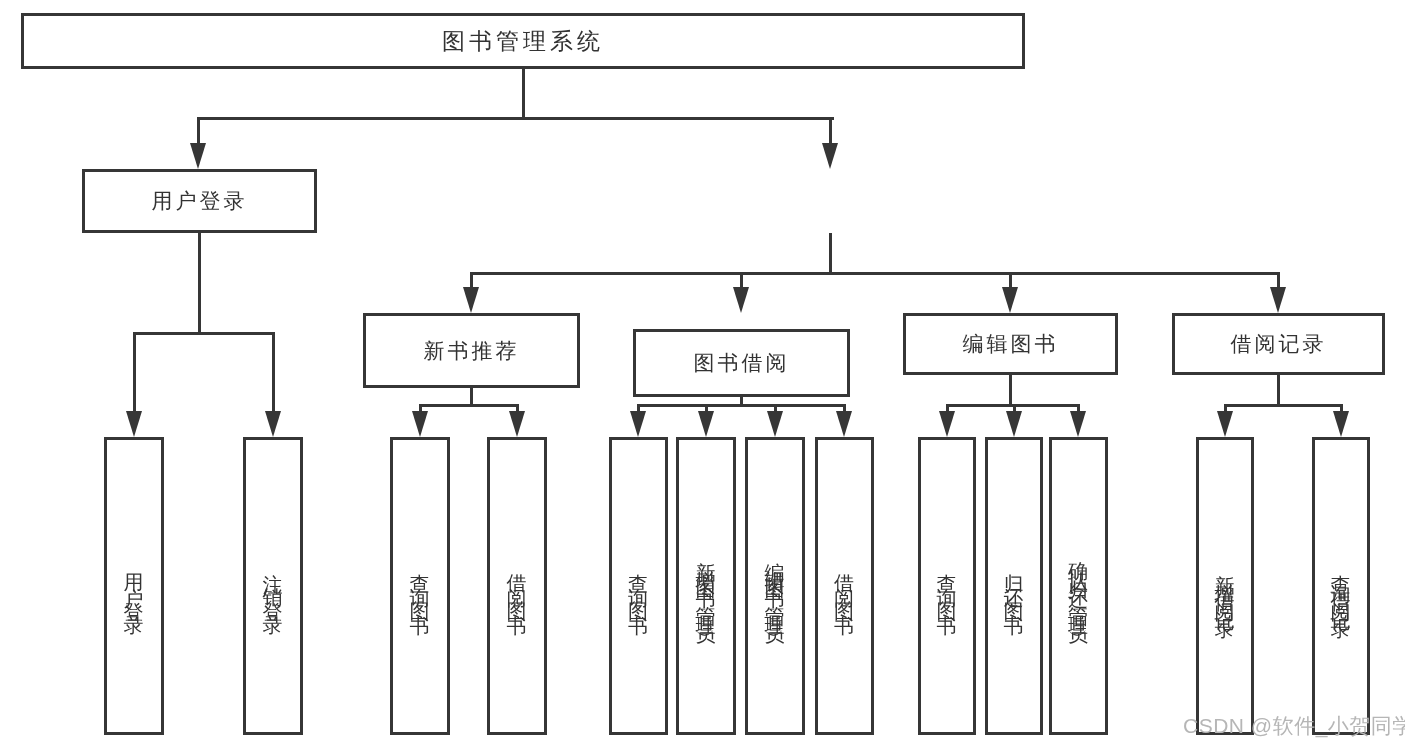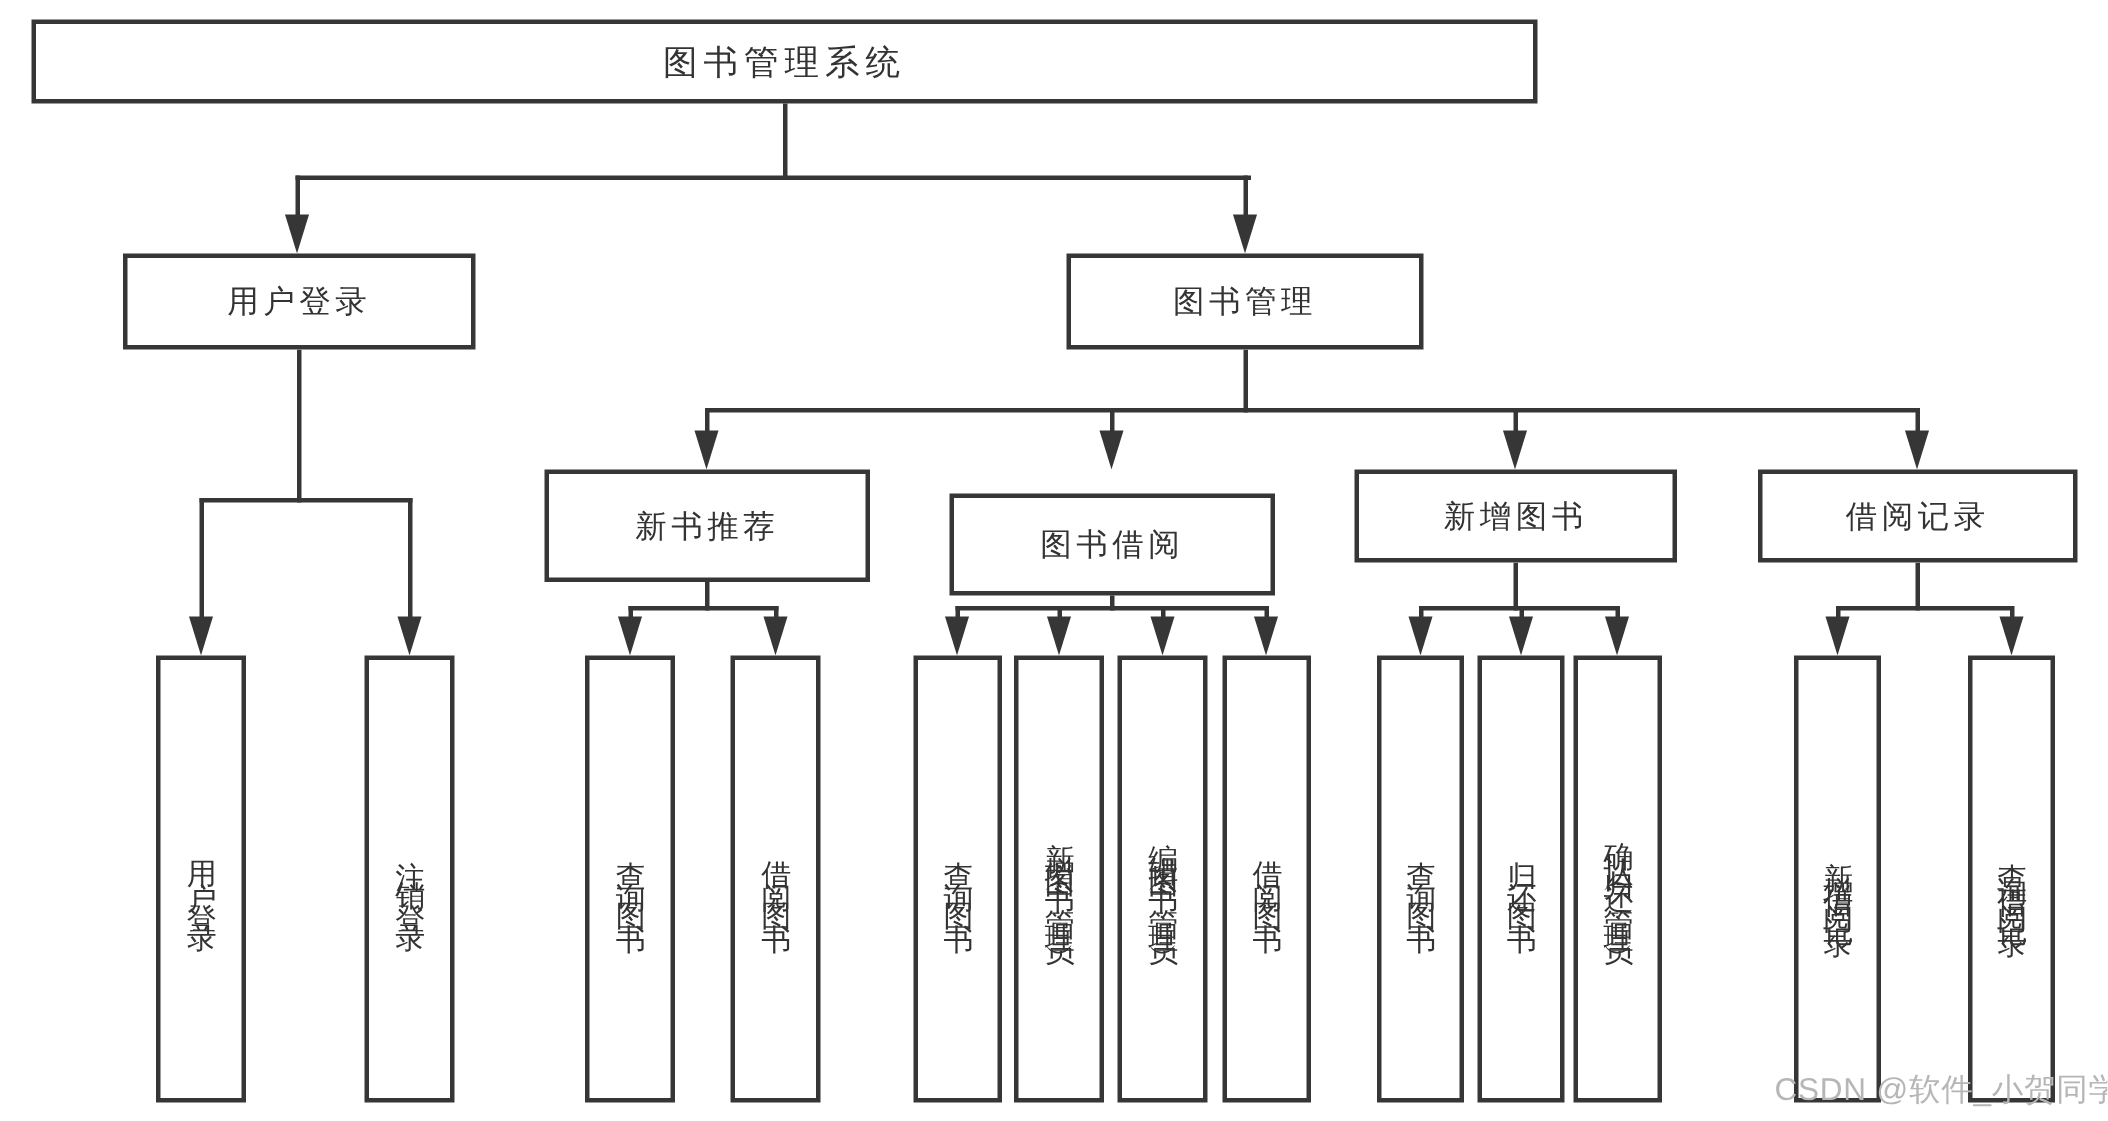--- a/index.html
+++ b/index.html
@@ -74,32 +74,29 @@
 
 <div id="canvas">
 
   <div class="node root" style="left:21px;top:13px;width:1004px;height:56px;">
     <span class="hlabel">图书管理系统</span>
   </div>
 
   <div class="node" style="left:82px;top:169px;width:235px;height:64px;">
     <span class="hlabel">用户登录</span>
   </div>
-  <div class="node" style="left:711px;top:169px;width:238px;height:64px;">
-    <span class="hlabel">图书管理</span>
-  </div>
 
   <div class="node" style="left:363px;top:313px;width:217px;height:75px;">
     <span class="hlabel">新书推荐</span>
   </div>
   <div class="node" style="left:633px;top:313px;width:217px;height:68px;margin-top:16px;">
     <span class="hlabel">图书借阅</span>
   </div>
   <div class="node" style="left:903px;top:313px;width:215px;height:62px;">
-    <span class="hlabel">新增图书</span>
+    <span class="hlabel">编辑图书</span>
   </div>
   <div class="node" style="left:1172px;top:313px;width:213px;height:62px;">
     <span class="hlabel">借阅记录</span>
   </div>
 
   <div class="node leaf" style="left:104px;top:437px;width:60px;height:298px;">
     <span class="leaf-label">用户登录</span>
   </div>
   <div class="node leaf" style="left:243px;top:437px;width:60px;height:298px;">
     <span class="leaf-label">注销登录</span>

